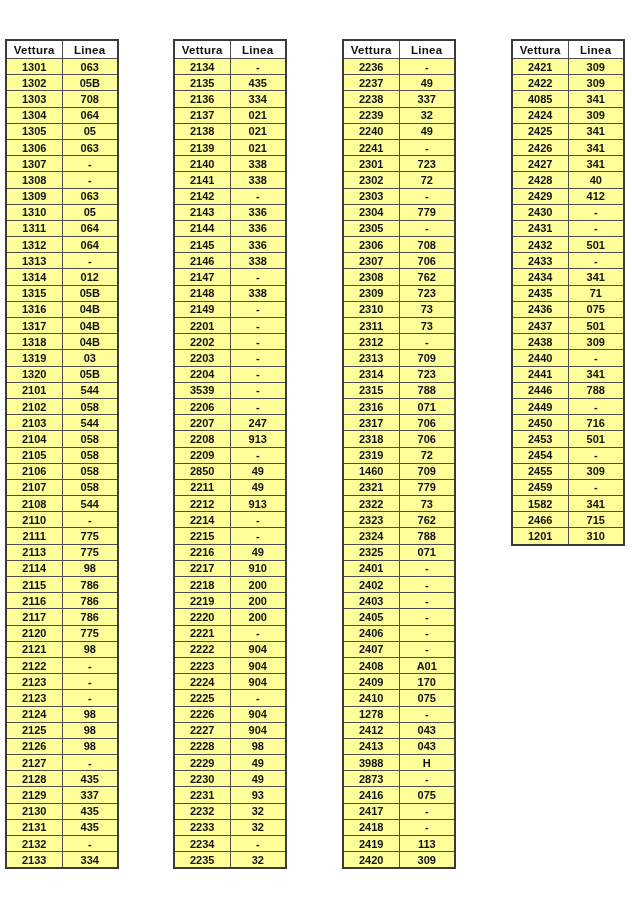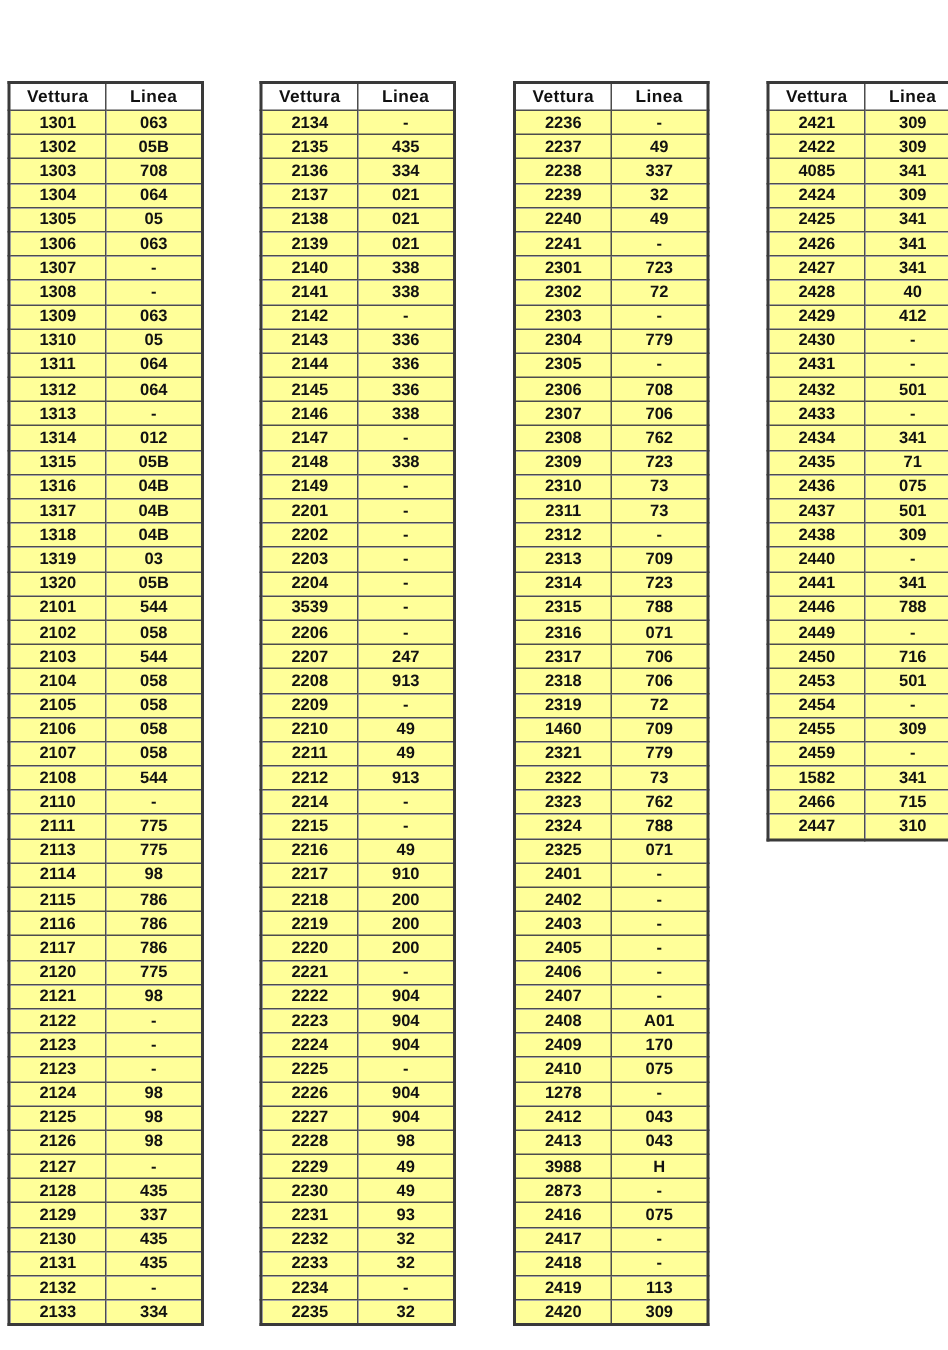--- a/index.html
+++ b/index.html
@@ -9,22 +9,22 @@
   }
   body {
     position: relative;
     width: 632px;
     height: 900px;
     font-family: "Liberation Sans", sans-serif;
     color: #111111;
   }
   .fleet-table {
     position: absolute;
-    top: 54px;
-    width: 131px;
+    top: 39px;
+    width: 114px;
     border-collapse: collapse;
     table-layout: fixed;
     border: 2px solid #3a3a3a;
   }
   .fleet-table.t1 { left: 5px; }
   .fleet-table.t2 { left: 173px; }
   .fleet-table.t3 { left: 342px; }
   .fleet-table.t4 { left: 511px; }
   .fleet-table th,
   .fleet-table td {
@@ -364,21 +364,21 @@
       </tr>
       <tr>
         <td>2208</td>
         <td>913</td>
       </tr>
       <tr>
         <td>2209</td>
         <td>-</td>
       </tr>
       <tr>
-        <td>2210</td>
+        <td>2850</td>
         <td>49</td>
       </tr>
       <tr>
         <td>2211</td>
         <td>49</td>
       </tr>
       <tr>
         <td>2212</td>
         <td>913</td>
       </tr>
@@ -802,17 +802,17 @@
       </tr>
       <tr>
         <td>1582</td>
         <td>341</td>
       </tr>
       <tr>
         <td>2466</td>
         <td>715</td>
       </tr>
       <tr>
-        <td>2447</td>
+        <td>1201</td>
         <td>310</td>
       </tr>
     </tbody>
 </table>
 
 </body></html>

